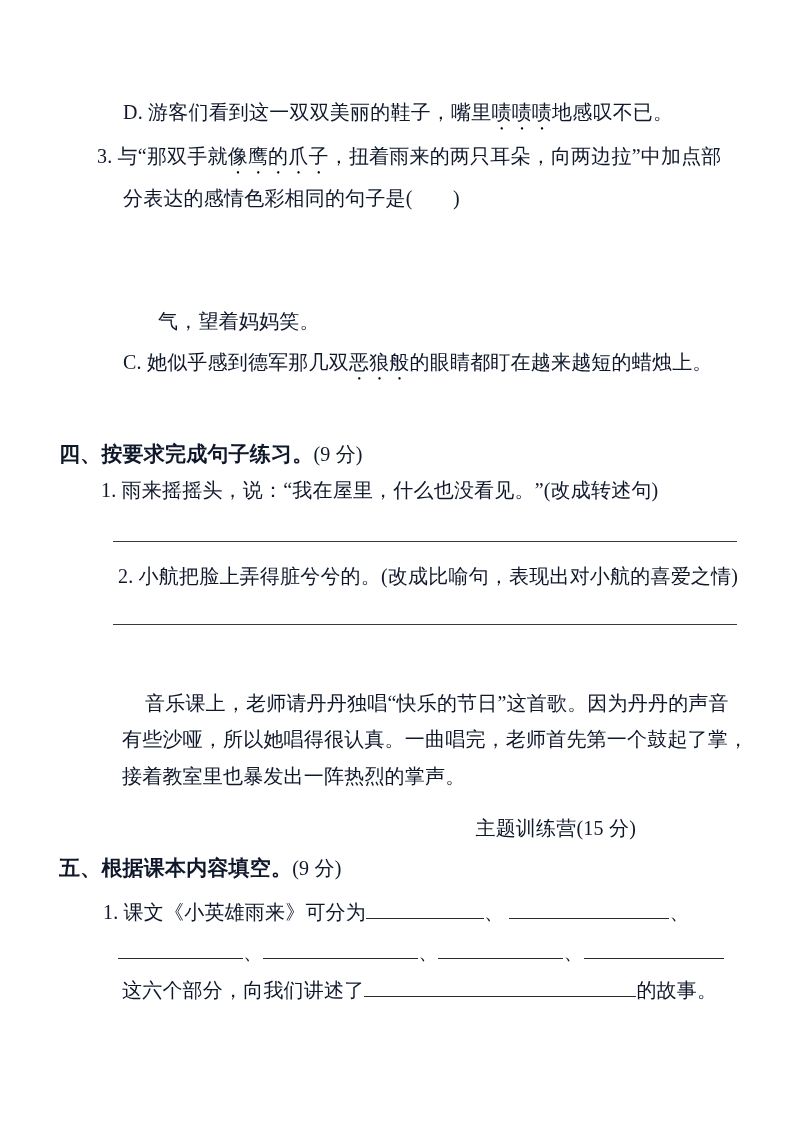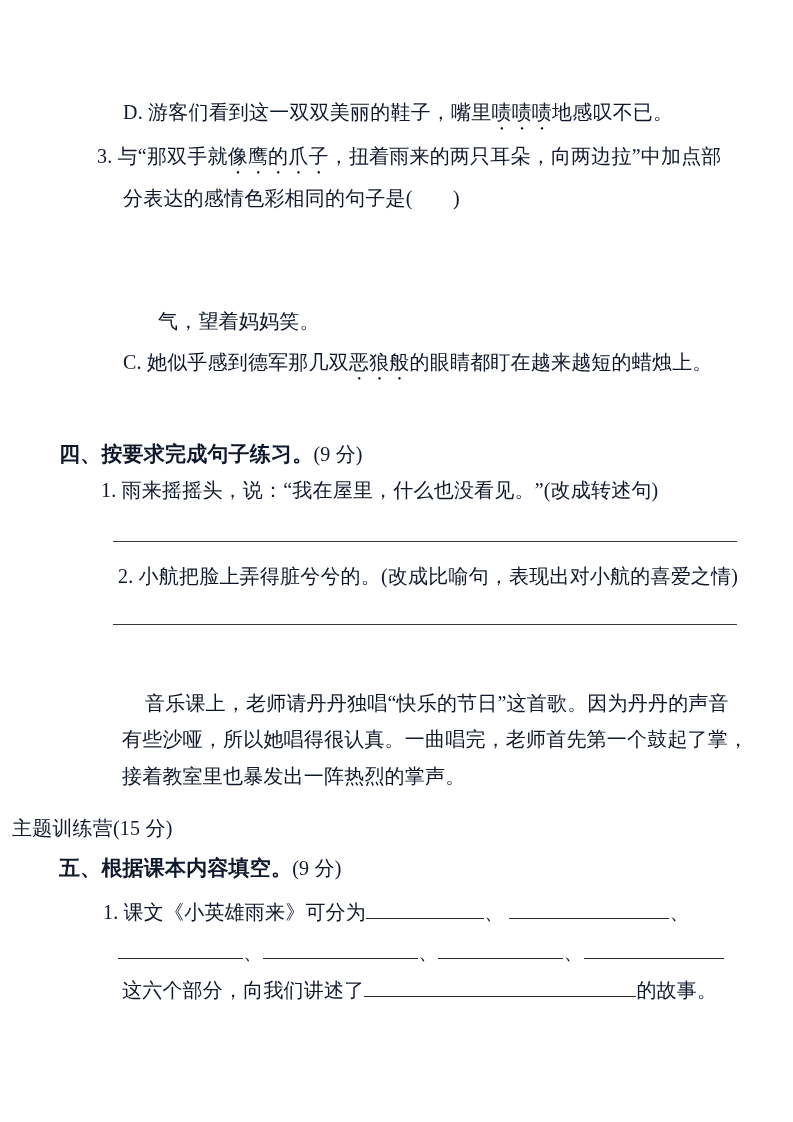--- a/index.html
+++ b/index.html
@@ -23,21 +23,21 @@
     font-family:Liberation Mono, monospace;
     font-weight:700;
     font-size:21px;
   }
   .score{
     font-family:Liberation Serif, serif;
     font-weight:400;
     font-size:20px;
   }
   .banner{
-    left:12px;width:636px;text-align:left;
+    left:0;width:636px;text-align:right;
   }
   
   .em{
     -webkit-text-emphasis:filled dot #000;
     -webkit-text-emphasis-position:under;
     text-emphasis:filled dot #000;
     text-emphasis-position:under right;
   }
   
   .blank{

